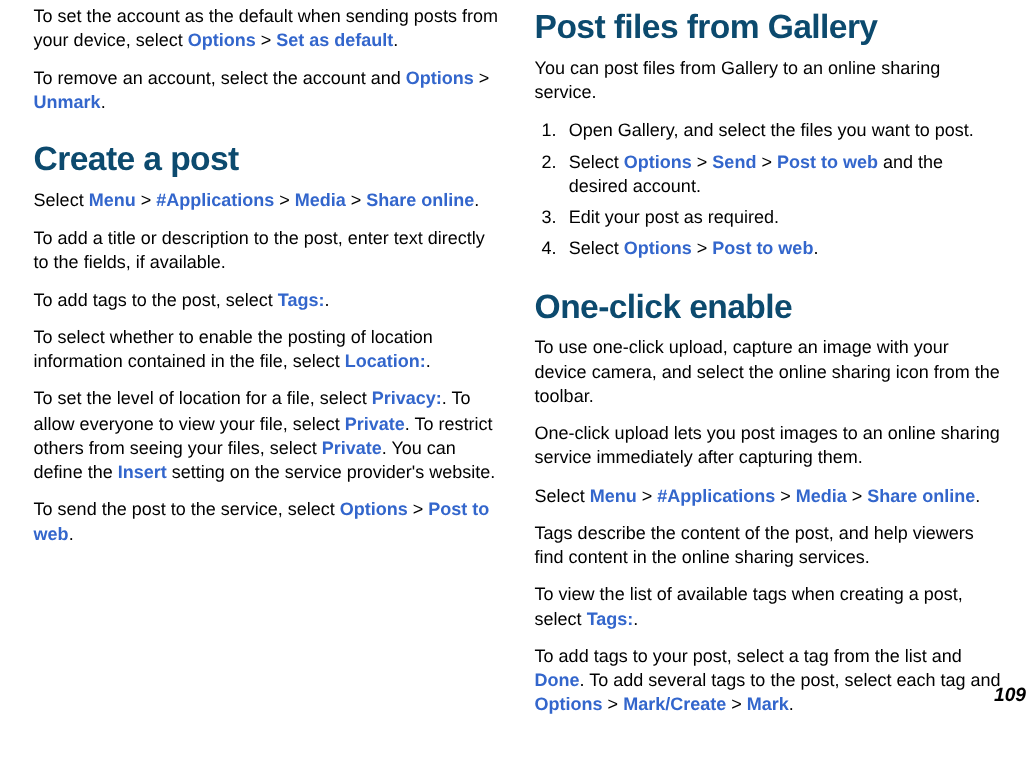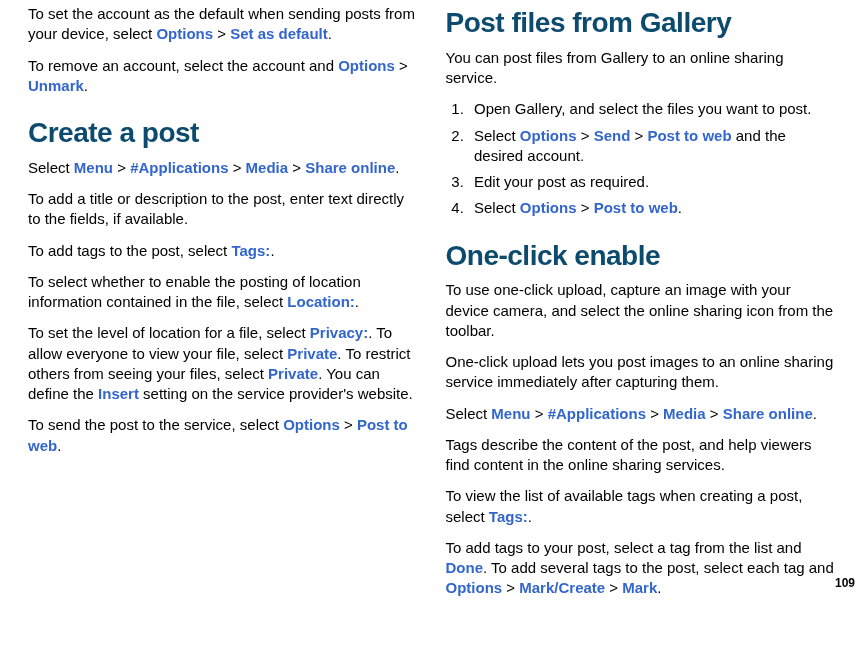--- a/index.html
+++ b/index.html
@@ -30,21 +30,22 @@
     margin-top: 18px;
     margin-bottom: 6px;
     letter-spacing: -0.5px;
   }
   .k { color: #3366cc; font-weight: 700; }
   .page-num {
     position: absolute;
     right: 6px;
     bottom: 60px;
     font-weight: 700;
-    font-size: 12px;
+    font-size: 16px;
+    font-style: italic;
   }
 </style>
 </head>
 <body>
 
 <div class="columns">
 
   <div class="col">
 
     <p>

